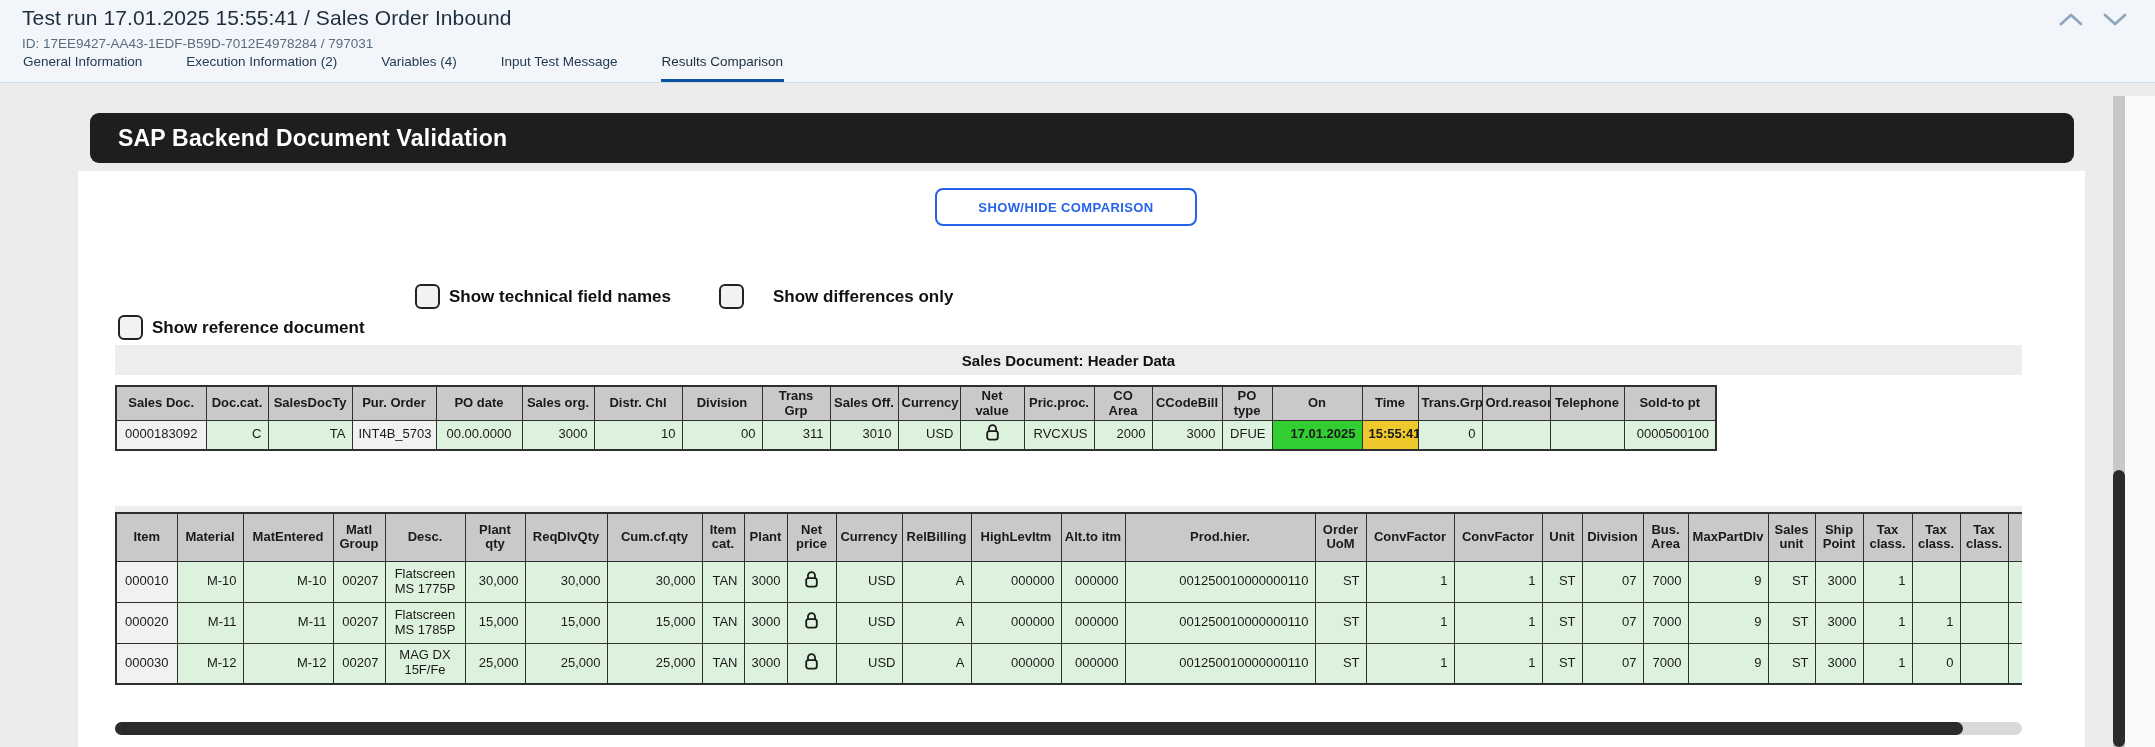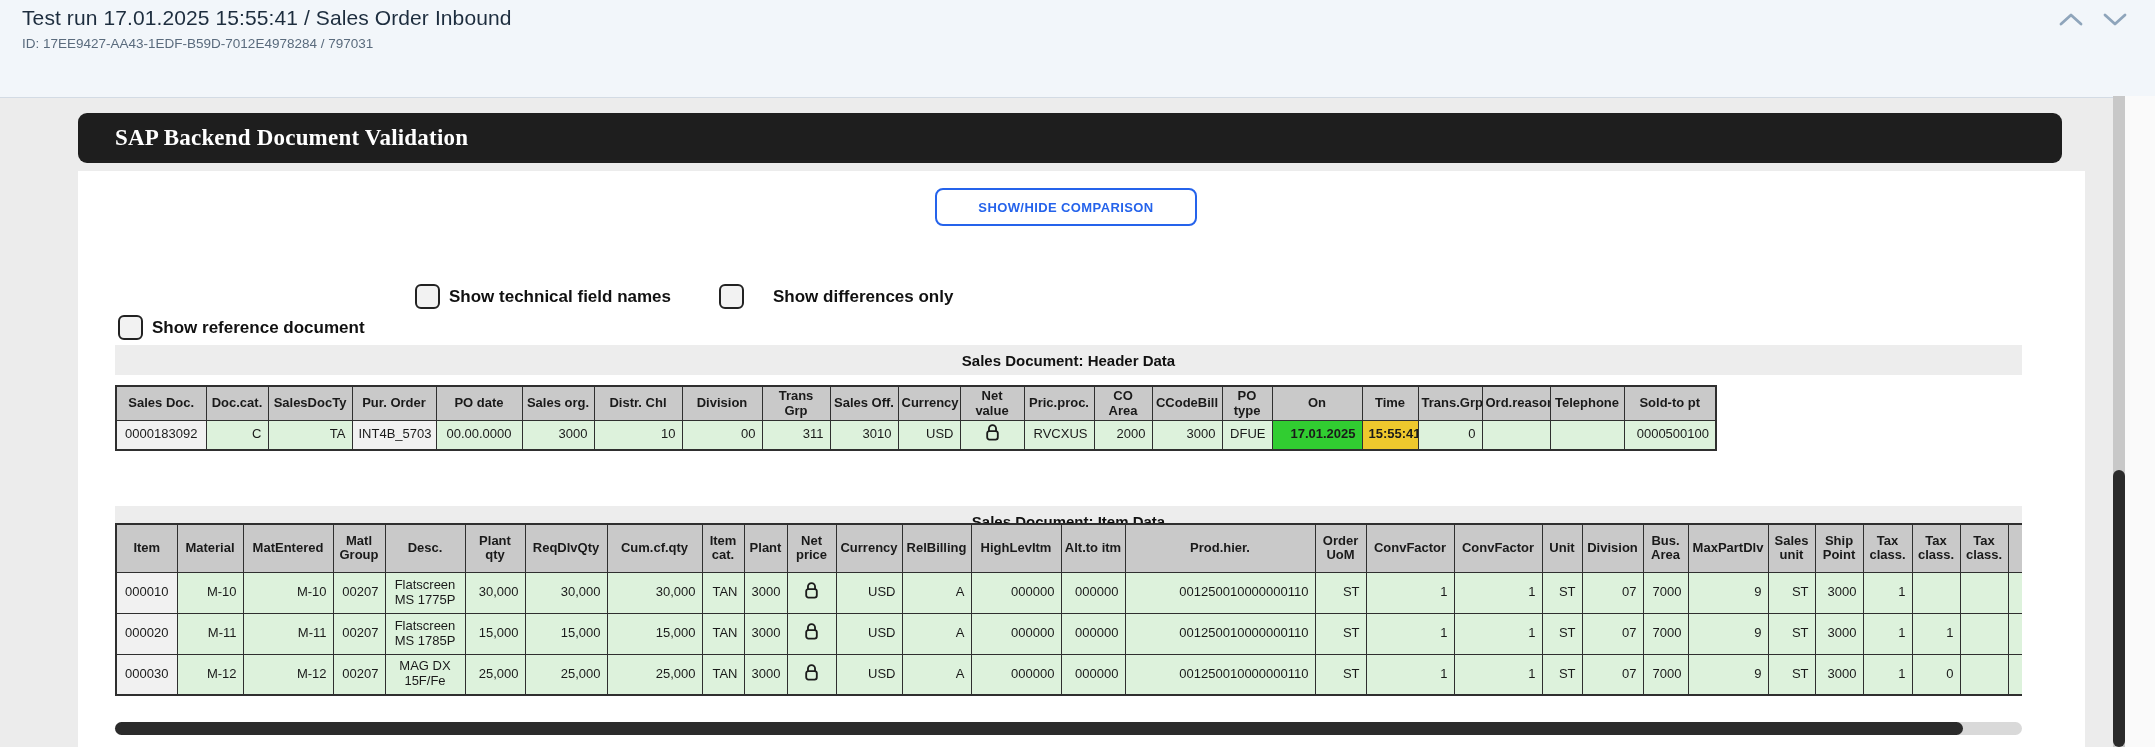--- a/index.html
+++ b/index.html
@@ -5,21 +5,21 @@
   html,body{margin:0;padding:0;}
   body{
     width:2155px;height:747px;position:relative;overflow:hidden;
     background:#ececec;
     font-family:"Liberation Sans", sans-serif;
     -webkit-font-smoothing:antialiased;
     color:#1c1c1c;
   }
   
   .hdr{
-    position:absolute;left:0;top:0;width:2155px;height:98px;
+    position:absolute;left:0;top:0;width:2155px;height:83px;
     background:#f2f6fa;border-bottom:1px solid #d3dbe4;box-sizing:border-box;
   }
   .hdr-title{
     position:absolute;left:22px;top:6px;font-size:21px;font-weight:500;color:#1d2d3e;
     letter-spacing:.1px;white-space:nowrap;
   }
   .hdr-sub{
     position:absolute;left:22px;top:36px;font-size:13.5px;color:#5a6b7d;white-space:nowrap;
   }
   .nav-arrows{position:absolute;right:28px;top:12px;display:flex;gap:20px;}
@@ -29,24 +29,23 @@
     position:absolute;left:0;bottom:0;height:33px;display:flex;align-items:flex-end;
     padding-left:22px;gap:42px;
   }
   .tab{
     font-size:13.5px;color:#243a52;padding:0 1px 10px 1px;cursor:pointer;white-space:nowrap;
     border-bottom:3px solid transparent;box-sizing:border-box;
   }
   .tab.active{border-bottom-color:var(--tab-underline);font-weight:400;color:#1d2d3e;}
   
   .section-bar{
-    position:absolute;left:78px;top:113px;width:1984px;height:50px;border-radius:9px;
+    position:absolute;left:90px;top:113px;width:1984px;height:50px;border-radius:9px;
     background:var(--section-black);display:flex;align-items:center;box-sizing:border-box;
-    padding-left:37px;
-    font-family:Liberation Serif, serif;
+    padding-left:28px;
   }
   .section-bar .t{color:#fff;font-size:23px;font-weight:800;letter-spacing:.2px;}
   
   .panel{
     position:absolute;left:78px;top:171px;width:2007px;height:576px;background:#ffffff;
   }
   .toggle-btn{
     position:absolute;left:935px;top:188px;width:262px;height:38px;
     background:#fff;border:2px solid var(--accent);border-radius:8px;
     color:var(--accent);font-family:"Liberation Sans",sans-serif;
@@ -76,21 +75,21 @@
     background:var(--cell-green);text-align:right;vertical-align:middle;
     padding:2px 6px;overflow:hidden;white-space:normal;line-height:1.15;color:#1a1a1a;
   }
   td.center{text-align:center;}
   td.c-gray{background:var(--cell-gray);}
   td.hl-green{background:var(--hl-green);font-weight:700;}
   td.hl-yellow{background:var(--hl-yellow);font-weight:700;}
   #header-table{position:absolute;left:115px;top:385px;}
   #header-table tr{height:29px;}
   .item-wrap{
-    position:absolute;left:115px;top:523px;width:1907px;height:173px;overflow:hidden;
+    position:absolute;left:115px;top:512px;width:1907px;height:173px;overflow:hidden;
   }
   #item-table thead tr{height:48px;}
   #item-table tbody tr{height:41px;}
   
   .hscroll{
     position:absolute;left:115px;top:722px;width:1907px;height:13px;border-radius:7px;
     background:#d9d9d9;
   }
   .hscroll .thumb{
     position:absolute;left:0;top:0;height:13px;width:1848px;border-radius:7px;background:#2b2b2b;
@@ -116,20 +115,27 @@
       <svg width="24" height="15" viewBox="0 0 24 15">
           <polyline points="2,12 12,3 22,12" fill="none" stroke="#8fa5bb" stroke-width="2.8" stroke-linecap="round" stroke-linejoin="round"></polyline>
         </svg>
     </span>
     <span>
       <svg width="24" height="15" viewBox="0 0 24 15">
           <polyline points="2,3 12,12 22,3" fill="none" stroke="#8fa5bb" stroke-width="2.8" stroke-linecap="round" stroke-linejoin="round"></polyline>
         </svg>
     </span>
   </div>
+  <nav class="tabs" id="tabs">
+      <div class="tab">General Information</div>
+      <div class="tab">Execution Information (2)</div>
+      <div class="tab">Variables (4)</div>
+      <div class="tab">Input Test Message</div>
+      <div class="tab active">Results Comparison</div>
+    </nav>
 </div>
 
 <div class="section-bar">
   <span class="t">SAP Backend Document Validation</span>
 </div>
 
 <div class="panel"></div>
 
 <button class="toggle-btn">SHOW/HIDE COMPARISON</button>
 

